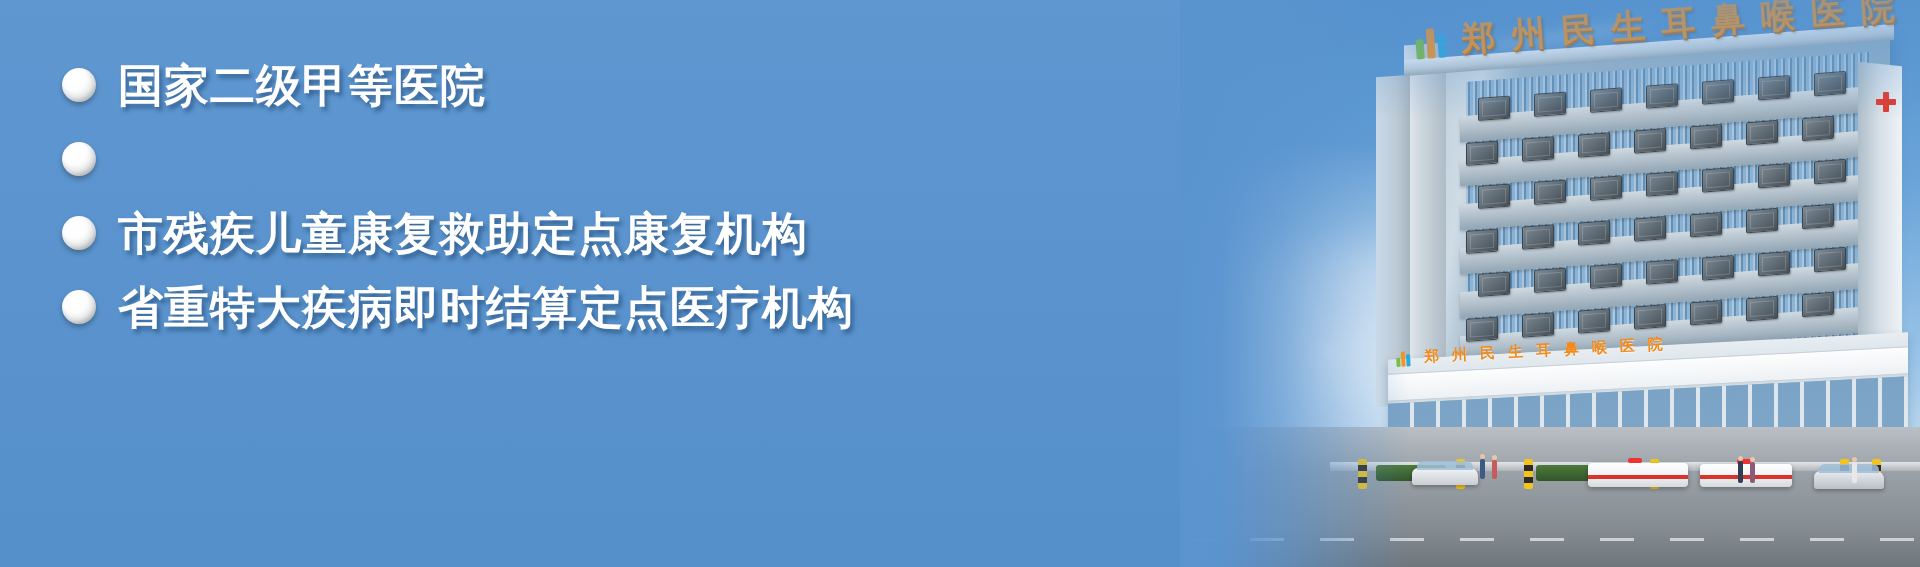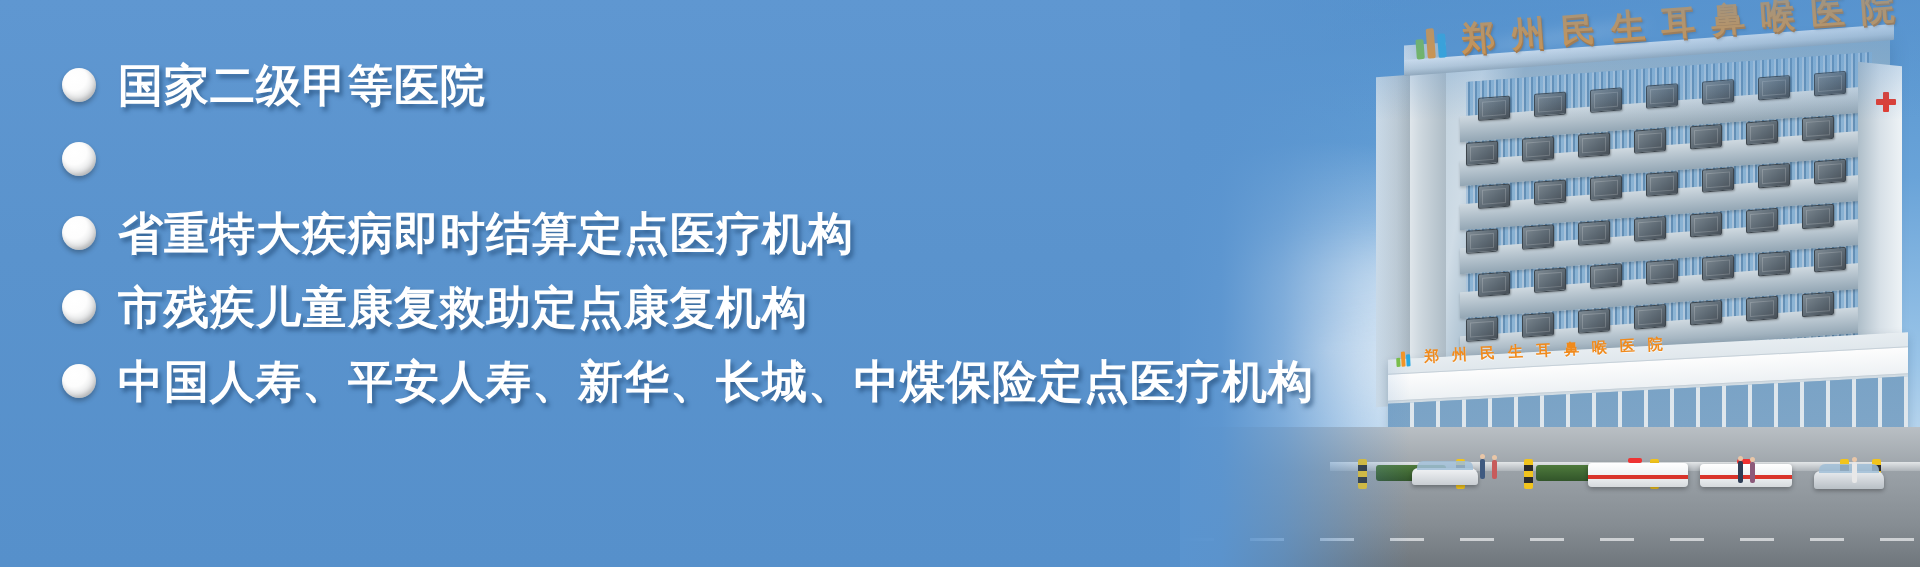--- a/index.html
+++ b/index.html
@@ -401,27 +401,23 @@
       <span class="bullet"></span>
       <span class="row-text">国家二级甲等医院</span>
     </div>
 
     <div class="row">
       <span class="bullet"></span>
     </div>
 
     <div class="row">
       <span class="bullet"></span>
-      <span class="row-text">省重特大疾病即时结算定点医疗机构</span>
+      <span class="row-text">市残疾儿童康复救助定点康复机构</span>
     </div>
 
     <div class="row">
       <span class="bullet"></span>
-      <span class="row-text">市残疾儿童康复救助定点康复机构</span>
-    </div>
-
-    <div class="row">
-      <span class="bullet"></span>
-      <span class="row-text">中国人寿、平安人寿、新华、长城、中煤保险定点医疗机构</span>
-    </div>
+      <span class="row-text">省重特大疾病即时结算定点医疗机构</span>
+    </div>
+
 
   </div>
 </div>
 
 </body></html>

